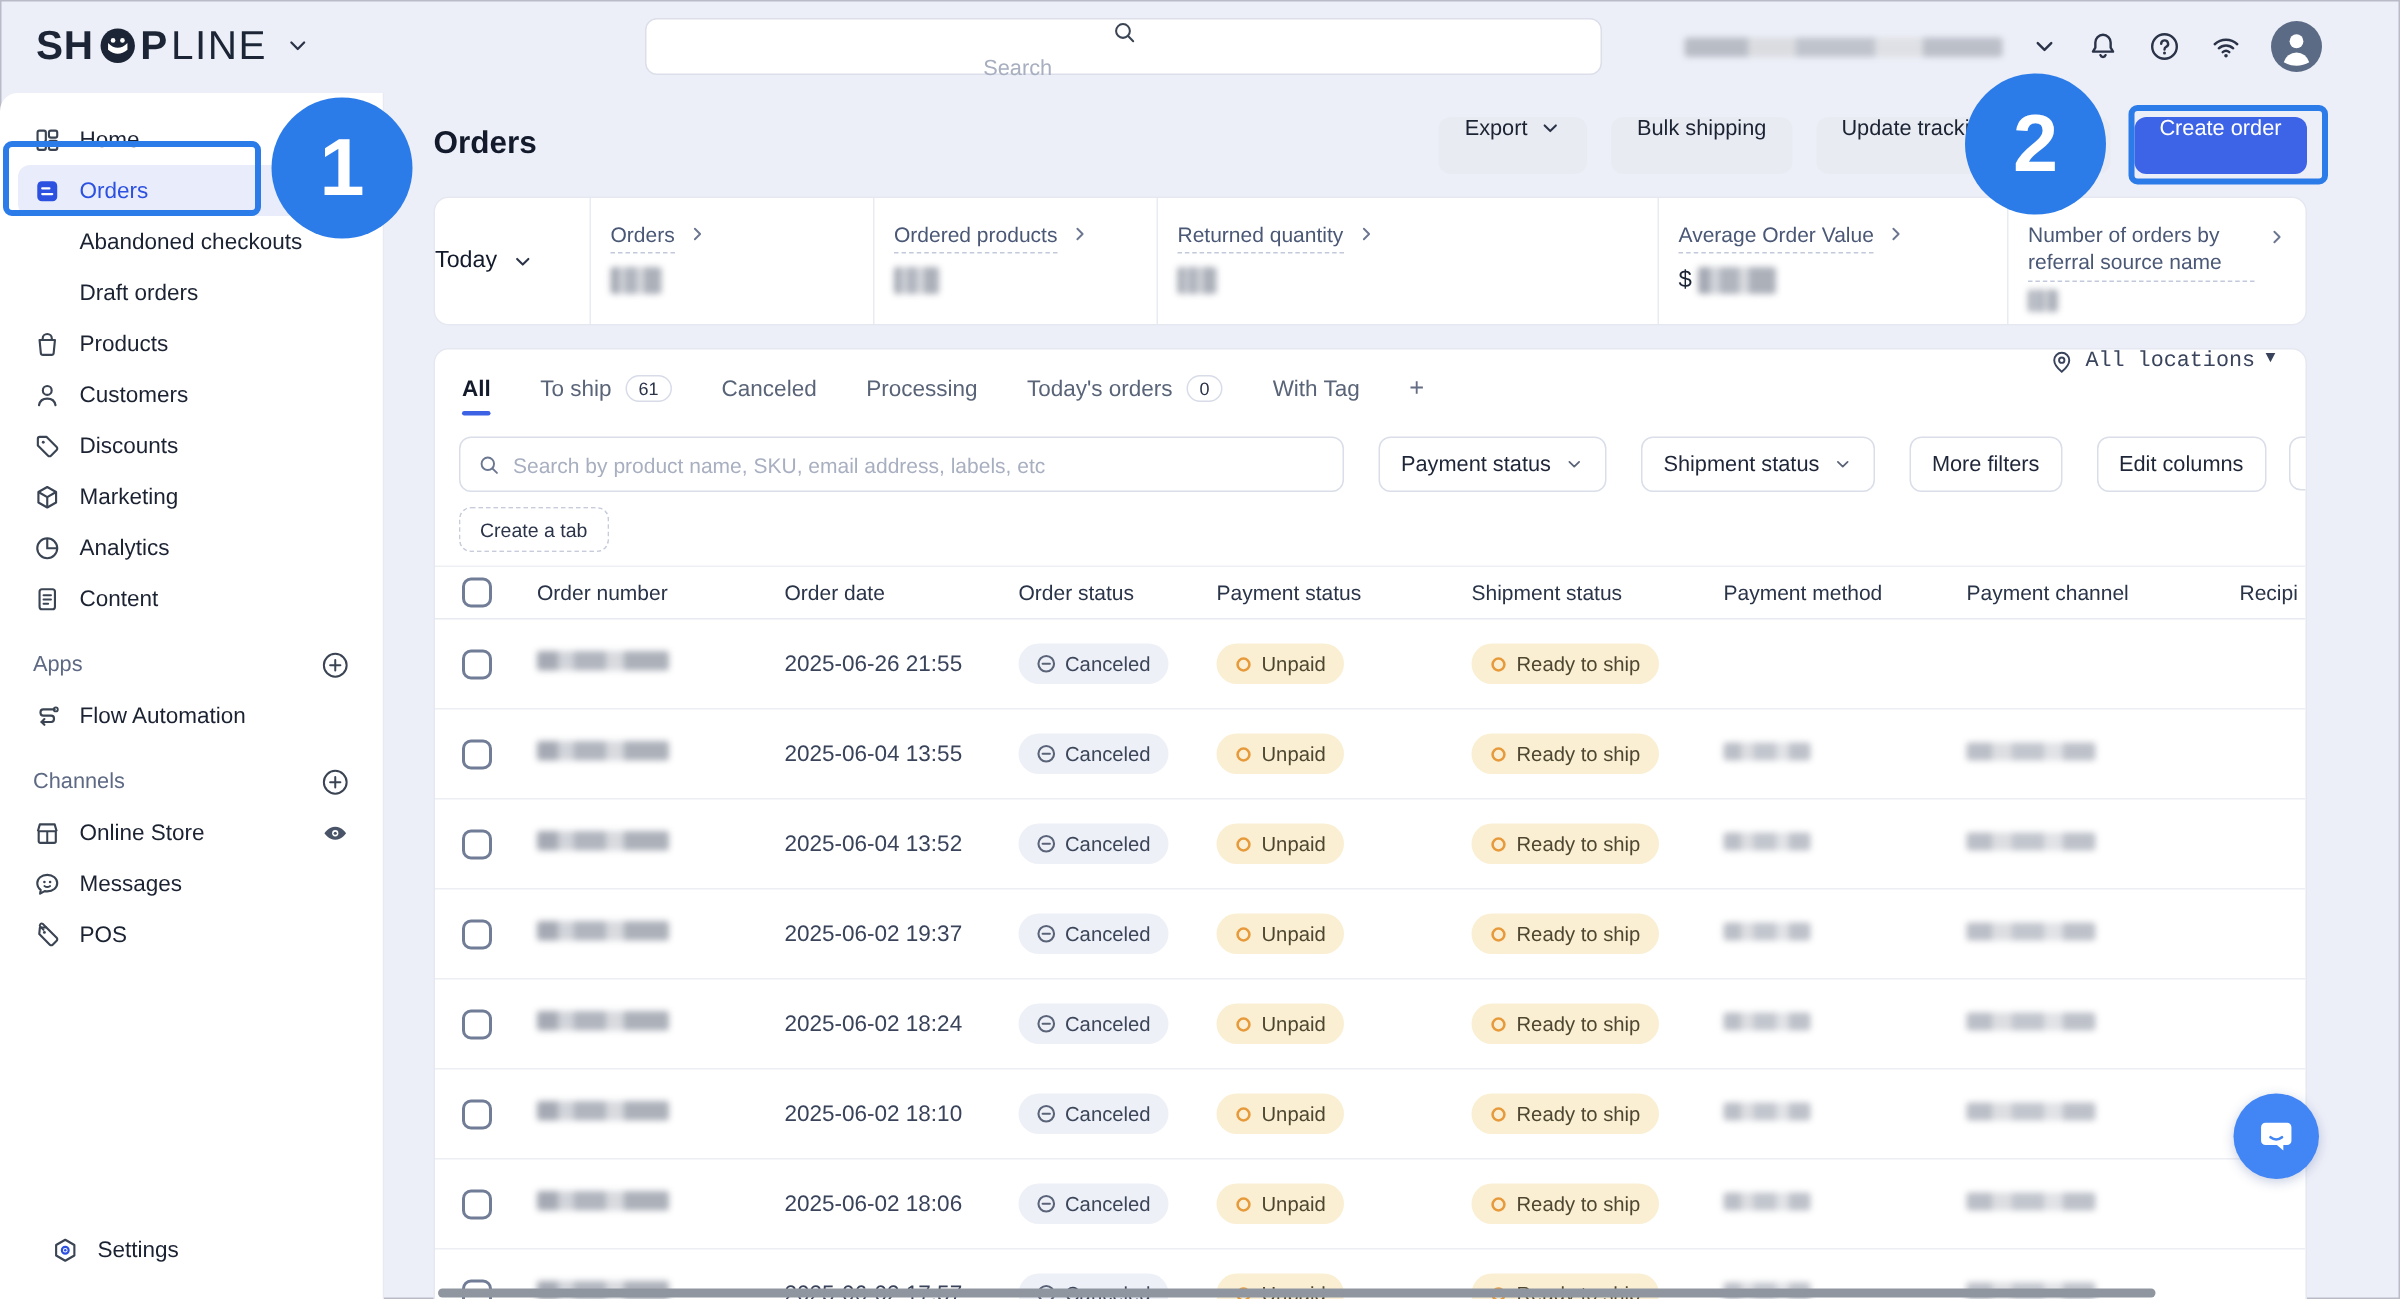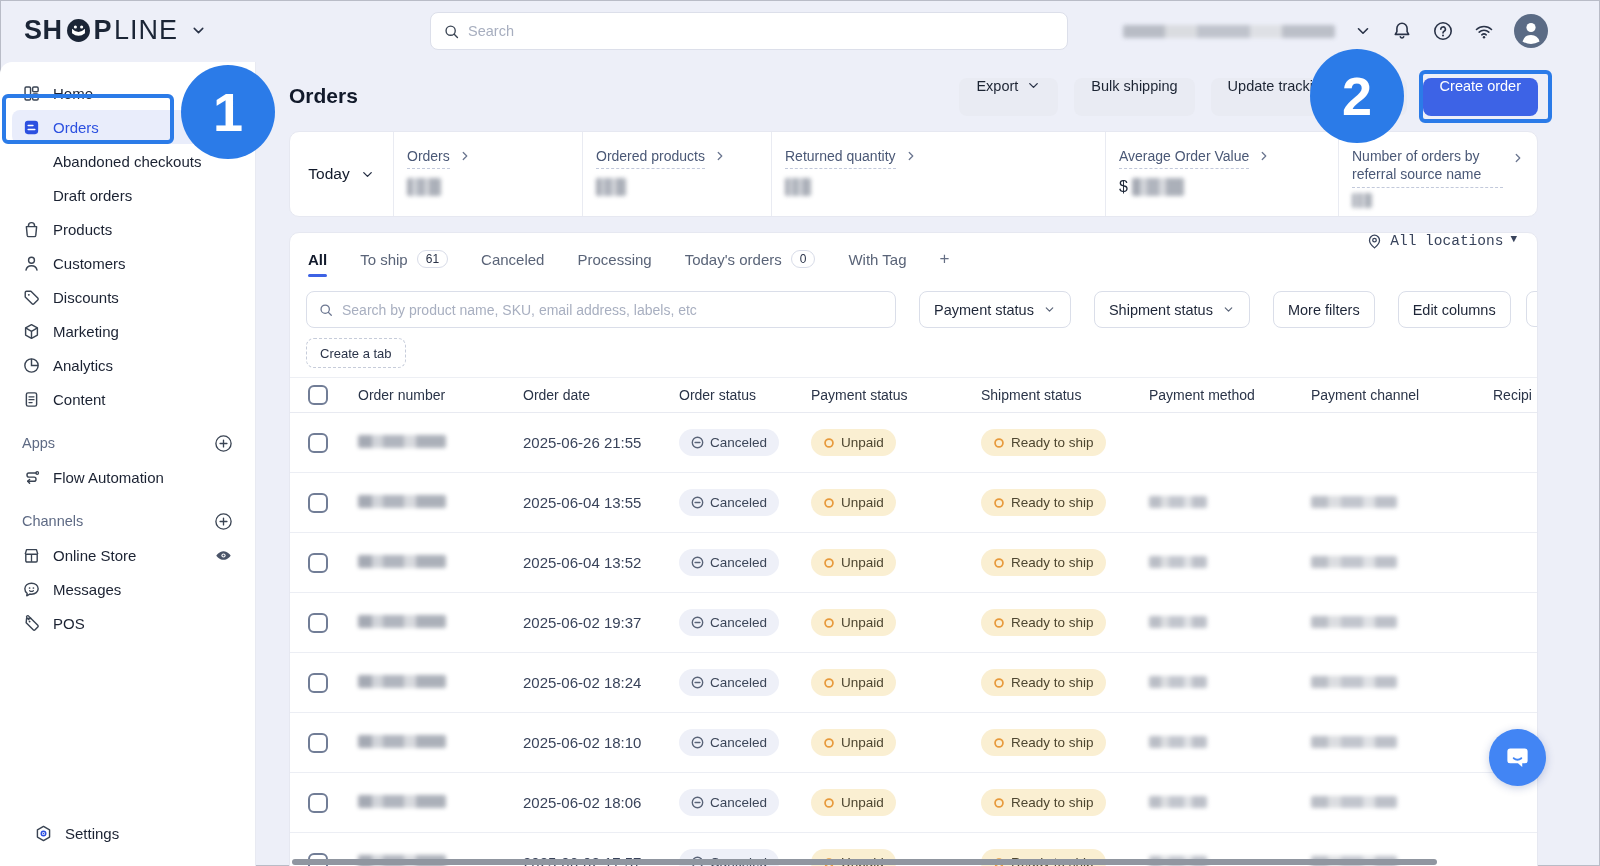--- a/index.html
+++ b/index.html
@@ -12,21 +12,21 @@
 
   
   .topbar { position:absolute; top:0; left:0; right:12px; height:62px; }
   .logo { position:absolute; left:24px; top:15px; display:flex; align-items:center; gap:2px; }
   .logo .sh { font-size:27px; font-weight:800; letter-spacing:.5px; color:#1B2536; }
   .logo .owl { width:25px; height:25px; margin:0 1px; }
   .logo .line { font-size:27px; font-weight:400; letter-spacing:1px; color:#1B2536; }
   .logo .logo-chev { margin-left:10px; }
   .top-search { position:absolute; left:430px; top:12px; width:638px; height:38px;
     background:#fff; border:1px solid #DCDFEA; border-radius:8px;
-    display:flex; align-items:center; gap:8px; padding:0 12px; }
+    display:flex; align-items:center; gap:8px; padding:0 12px;flex-direction:column; }
   .top-search input { border:none; outline:none; flex:1; font-size:14.5px;
     font-family:inherit; color:#333; background:transparent; }
   .top-search input::placeholder { color:#A7AEBF; }
   .top-right { position:absolute; right:40px; top:14px; height:34px;
     display:flex; align-items:center; gap:19px; }
   .acct-blur { width:212px; height:15px; }
   .avatar { width:34px; height:34px; }
 
   
   .blur { display:inline-block; height:13px; border-radius:2px; filter:blur(2px); opacity:.9;
@@ -52,21 +52,21 @@
   .header-actions { position:absolute; top:78px; right:62px; height:38px; display:flex; gap:16px; }
   .btn { height:38px; border:none; border-radius:8px; padding:0 17px; font-size:14.5px;
     font-family:inherit; font-weight:500; color:#1C2433; background:#E9EBF3;
     display:inline-flex; align-items:flex-start; gap:8px; cursor:pointer; white-space:nowrap; }
   .btn.primary { background:#3D63E6; color:#fff; }
 
   
   .stats-card { position:absolute; left:289px; top:131px; width:1249px; height:86px;
     background:#fff; border:1px solid #E6E8F1; border-radius:10px; display:flex; overflow:hidden; }
   .stats-today { width:104px; flex:none; border-right:1px solid #E9EBF2; display:flex;
-    align-items:center; justify-content:center; gap:10px; font-size:15.5px; color:#121A2B; cursor:pointer; }
+    align-items:center; justify-content:flex-start; gap:10px; font-size:15.5px; color:#121A2B; cursor:pointer; }
   .stat-col { flex:none; border-right:1px solid #E9EBF2; padding:15px 10px 0 13px; position:relative; }
   .stat-col:last-child { border-right:none; flex:1; }
   .stat-label-row { display:flex; align-items:flex-start; gap:8px; font-size:14px; color:#4A5876; }
   .stat-label { border-bottom:1px dashed #C2C9DB; padding-bottom:3px; line-height:1.32; }
   .stat-value { margin-top:9px; display:flex; align-items:center; gap:4px; font-size:16px; color:#1B2536; }
   .stat-col .chev-r { margin-top:2px; flex:none; }
 
   
   .table-card { position:absolute; left:289px; top:232px; width:1249px; height:660px;
     background:#fff; border:1px solid #E6E8F1; border-radius:10px; overflow:hidden; }

